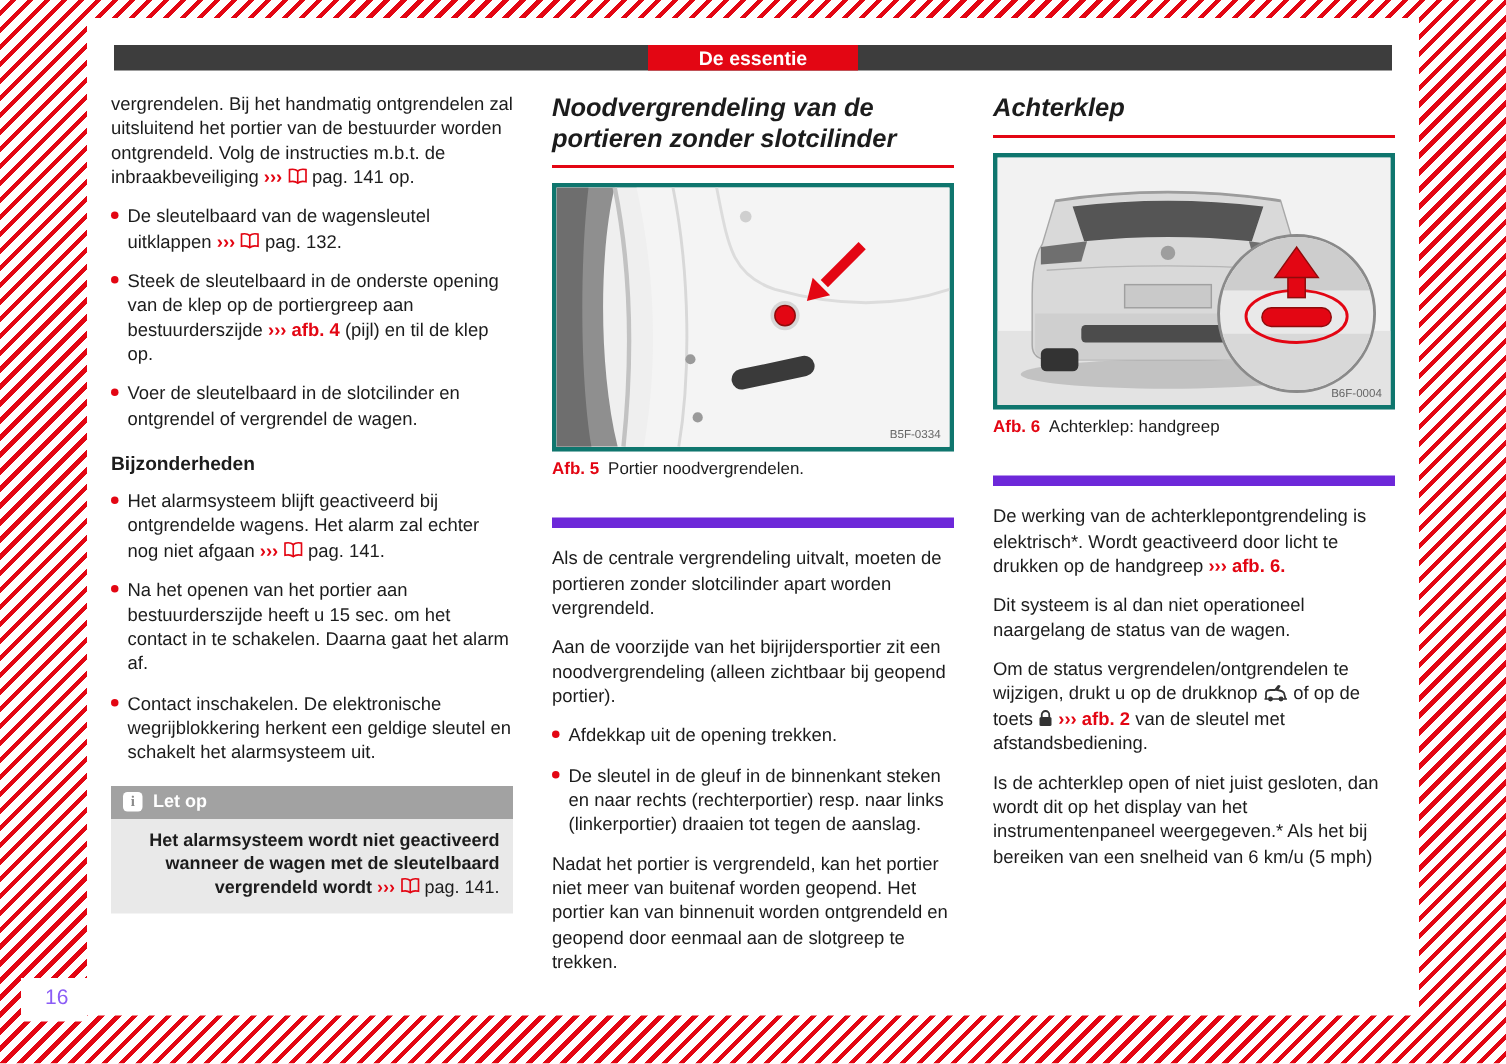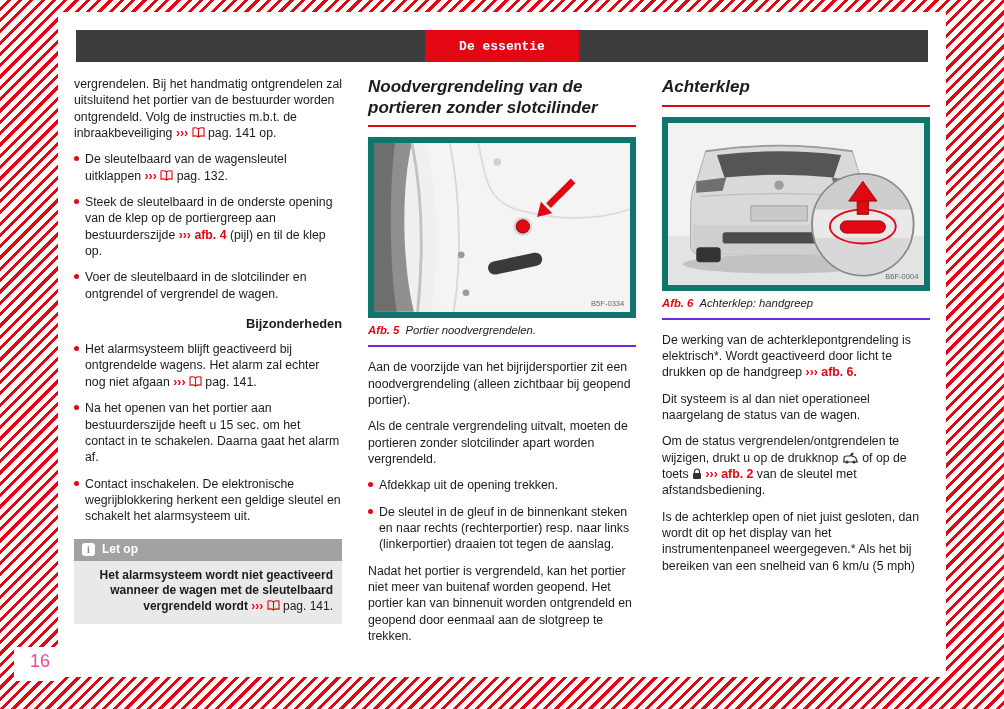--- a/index.html
+++ b/index.html
@@ -6,40 +6,40 @@
   .page{
     width:1004px;height:709px;position:relative;overflow:hidden;
     background:repeating-linear-gradient(135deg,#ffffff 0 5px,#e30613 5px 8px);
     font-family:"Liberation Sans",sans-serif;
   }
   .content{
     position:absolute;left:58px;top:12px;right:58px;bottom:32px;
     background:#ffffff;box-sizing:border-box;padding:8px 16px 0;
     color:#1c1c1c;overflow:hidden;
   }
-  .header{display:flex;justify-content:center;background:#3d3d3d;height:32px;margin:10px 2px 14px;font-family:Liberation Mono, monospace;}
+  .header{display:flex;justify-content:center;background:#3d3d3d;height:17px;margin:10px 2px 14px;}
   .header-red{background:#e30613;color:#fff;font-weight:bold;font-size:13px;display:flex;align-items:center;padding:0 34px;}
   .cols{display:grid;grid-template-columns:1fr 1fr 1fr;column-gap:26px;font-size:12.3px;line-height:1.33;}
   p.p{margin:0 0 10px;}
   .li{position:relative;padding-left:11px;margin:0 0 10px;}
   .dot{position:absolute;left:0;top:5px;width:5px;height:5px;border-radius:50%;background:#e30613;}
   .ref{color:#e30613;font-weight:bold;}
   .pag{font-weight:normal;}
-  .subhead{font-weight:bold;font-size:12.8px;margin:13px 0 9px;text-align:right;}
+  .subhead{font-weight:bold;font-size:12.8px;margin:13px 0 9px;}
   .col-title{font-weight:bold;font-size:17px;line-height:1.22;margin:1px 0 0;font-style:italic;}
   .rule{height:2px;background:#e30613;margin:7px 0 10px;}
-  .figure{border:6px solid #0f766e;background:#f0f0f0;}
+  .figure{border:3px solid #0f766e;background:#f0f0f0;}
   .figure svg{display:block;width:100%;height:auto;}
-  .caption{border-bottom:2px solid #6d28d9;padding:5px 0 7px;margin-bottom:12px;font-size:11.3px;font-style:italic;}
+  .caption{border-bottom:7px solid #6d28d9;padding:5px 0 24px;margin-bottom:12px;font-size:11.3px;}
   .cap-label{color:#e30613;font-weight:bold;margin-right:6px;}
   .note{margin-top:14px;}
   .note-head{background:#a2a2a2;color:#fff;font-weight:bold;font-size:12px;display:flex;align-items:center;gap:7px;padding:3px 8px;}
   .info-icon{background:#fff;color:#8a8a8a;width:13px;height:13px;border-radius:3px;display:inline-flex;align-items:center;justify-content:center;font-size:10px;font-weight:bold;font-family:"Liberation Serif",serif;flex:0 0 auto;}
   .note-body{background:#e9e9e9;padding:7px 9px 9px;font-weight:bold;font-size:12px;line-height:1.33;text-align:right;}
-  .pagenum{position:absolute;left:14px;bottom:28px;background:#fff;padding:4px 12px 9px 16px;font-size:18px;color:#ec4899;}
+  .pagenum{position:absolute;left:14px;bottom:28px;background:#fff;padding:4px 12px 9px 16px;font-size:14px;color:#8b5cf6;}
   .book{display:inline-block;vertical-align:-1px;line-height:0;}
   .inline-icon{display:inline-block;vertical-align:-2px;line-height:0;}
 </style>
 </head>
 <body>
 
 <div class="page">
   <div class="content">
 
     <div class="header">
@@ -151,22 +151,22 @@
               <path d="M210 40 L184 66" stroke="#e30613" stroke-width="7" fill="none"></path>
               <path d="M172 78 L188 74 L176 62 Z" fill="#e30613"></path>
             </g>
             <text x="264" y="172" text-anchor="end" font-size="8" fill="#666">B5F-0334</text>
           </svg>
         </div>
         <div class="caption">
           <span class="cap-label">Afb. 5</span><span>Portier noodvergrendelen.</span>
         </div>
 
+        <p class="p"><span>Als de centrale vergrendeling uitvalt, moeten de portieren zonder slotcilinder apart worden vergrendeld.</span></p>
         <p class="p"><span>Aan de voorzijde van het bijrijdersportier zit een noodvergrendeling (alleen zichtbaar bij geopend portier).</span></p>
-        <p class="p"><span>Als de centrale vergrendeling uitvalt, moeten de portieren zonder slotcilinder apart worden vergrendeld.</span></p>
 
         <div class="li">
           <span class="dot"></span>
           <span>Afdekkap uit de opening trekken.</span>
         </div>
         <div class="li">
           <span class="dot"></span>
           <span>De sleutel in de gleuf in de binnenkant steken en naar rechts (rechterportier) resp. naar links (linkerportier) draaien tot tegen de aanslag.</span>
         </div>
 

